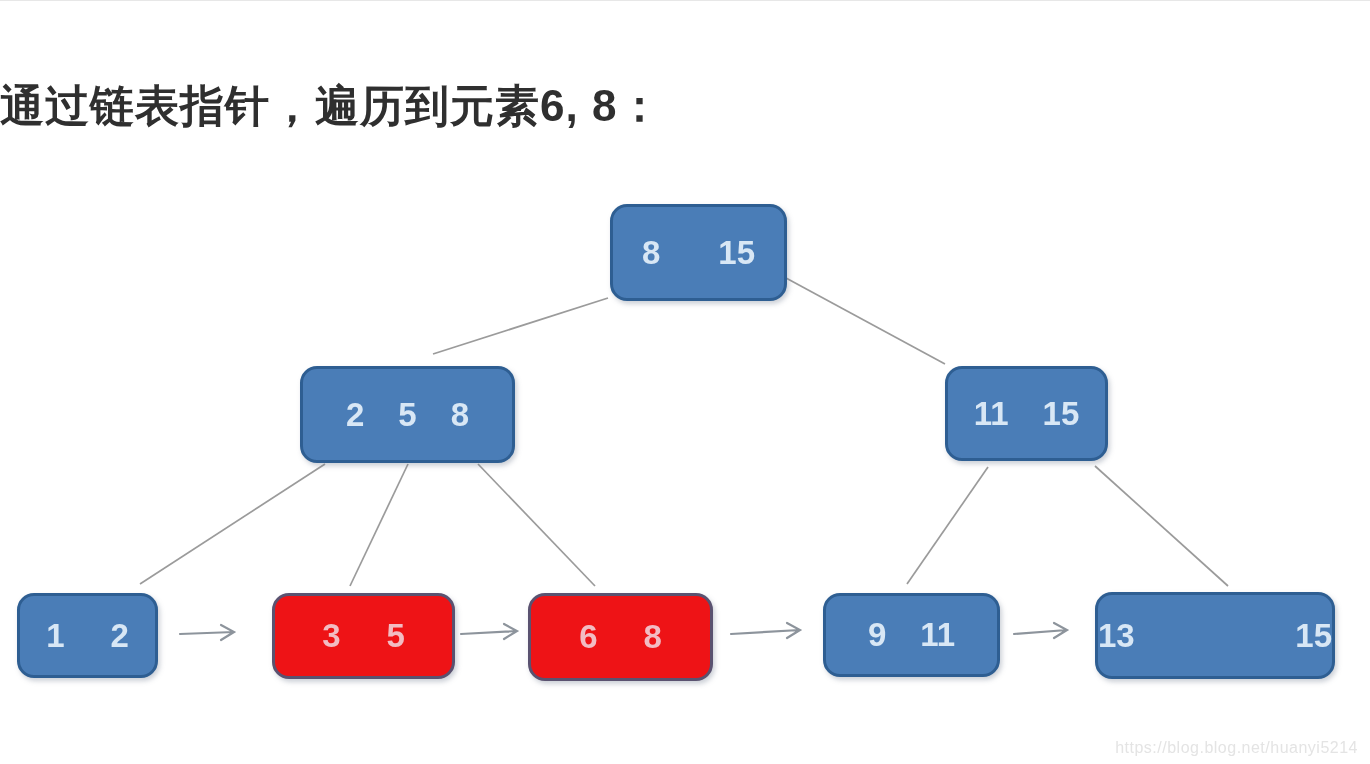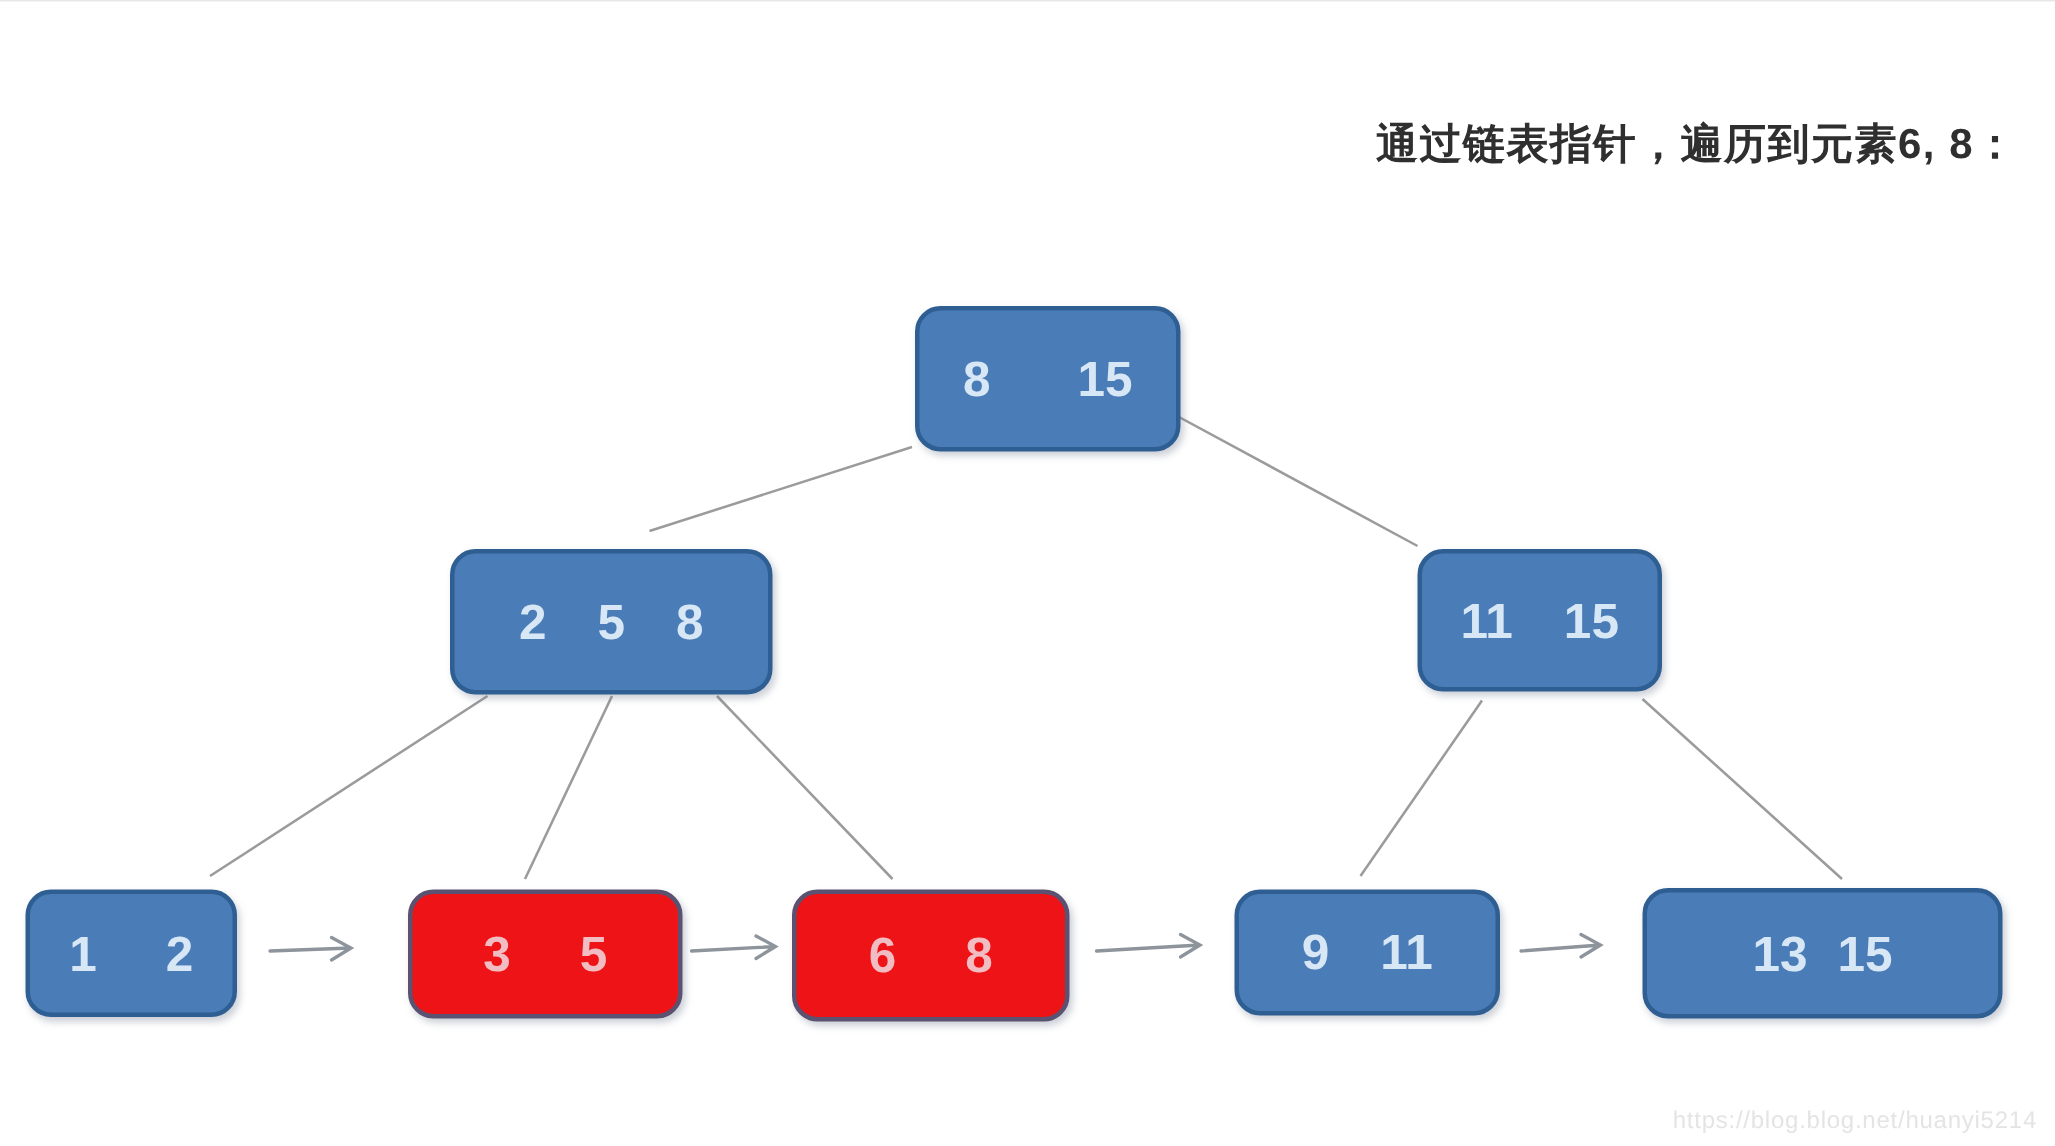--- a/index.html
+++ b/index.html
@@ -4,22 +4,22 @@
 <style>
   html,body{margin:0;padding:0;}
   body{
     width:1370px;height:764px;position:relative;overflow:hidden;
     background:#ffffff;
     border-top:1px solid #e7e7e7;
     font-family:"Liberation Sans","DejaVu Sans",sans-serif;
   }
   .page-title{
     position:absolute;top:76px;left:0;width:1345px;
-    text-align:right;
-    font-size:28px;font-weight:600;letter-spacing:1px;
+    text-align:left;
+    font-size:44px;font-weight:600;letter-spacing:1px;
     color:var(--title-text,#2f2f2f);
   }
   svg.connectors{position:absolute;left:0;top:0;z-index:1;}
   .node{
     position:absolute;z-index:2;
     display:flex;align-items:center;justify-content:center;
     border-radius:17px;
     box-sizing:border-box;
     font-weight:bold;font-size:33px;
     box-shadow:2px 3px 5px rgba(110,120,140,.35);
@@ -30,21 +30,21 @@
     color:var(--node-blue-text,#d8e7f5);
   }
   .node.red{
     background:var(--node-red,#ee1316);
     border:3px solid var(--node-red-border,#5a5270);
     color:var(--node-red-text,#f2bcc3);
   }
   .gap-xl{gap:58px;}
   .gap-lg{gap:46px;}
   .gap-md{gap:34px;}
-  .gap-sm{gap:20px;}
+  .gap-sm{gap:20px;justify-content:space-between;}
   
   .n-root  {left:610px; top:203px; width:177px; height:97px;}
   .n-258   {left:300px; top:365px; width:215px; height:97px;}
   .n-1115  {left:945px; top:365px; width:163px; height:95px;}
   .n-12    {left:17px;  top:592px; width:141px; height:85px;}
   .n-35    {left:272px; top:592px; width:183px; height:86px;}
   .n-68    {left:528px; top:592px; width:185px; height:88px;}
   .n-911   {left:823px; top:592px; width:177px; height:84px;}
   .n-1315  {left:1095px;top:591px; width:240px; height:87px;}
   .watermark{

